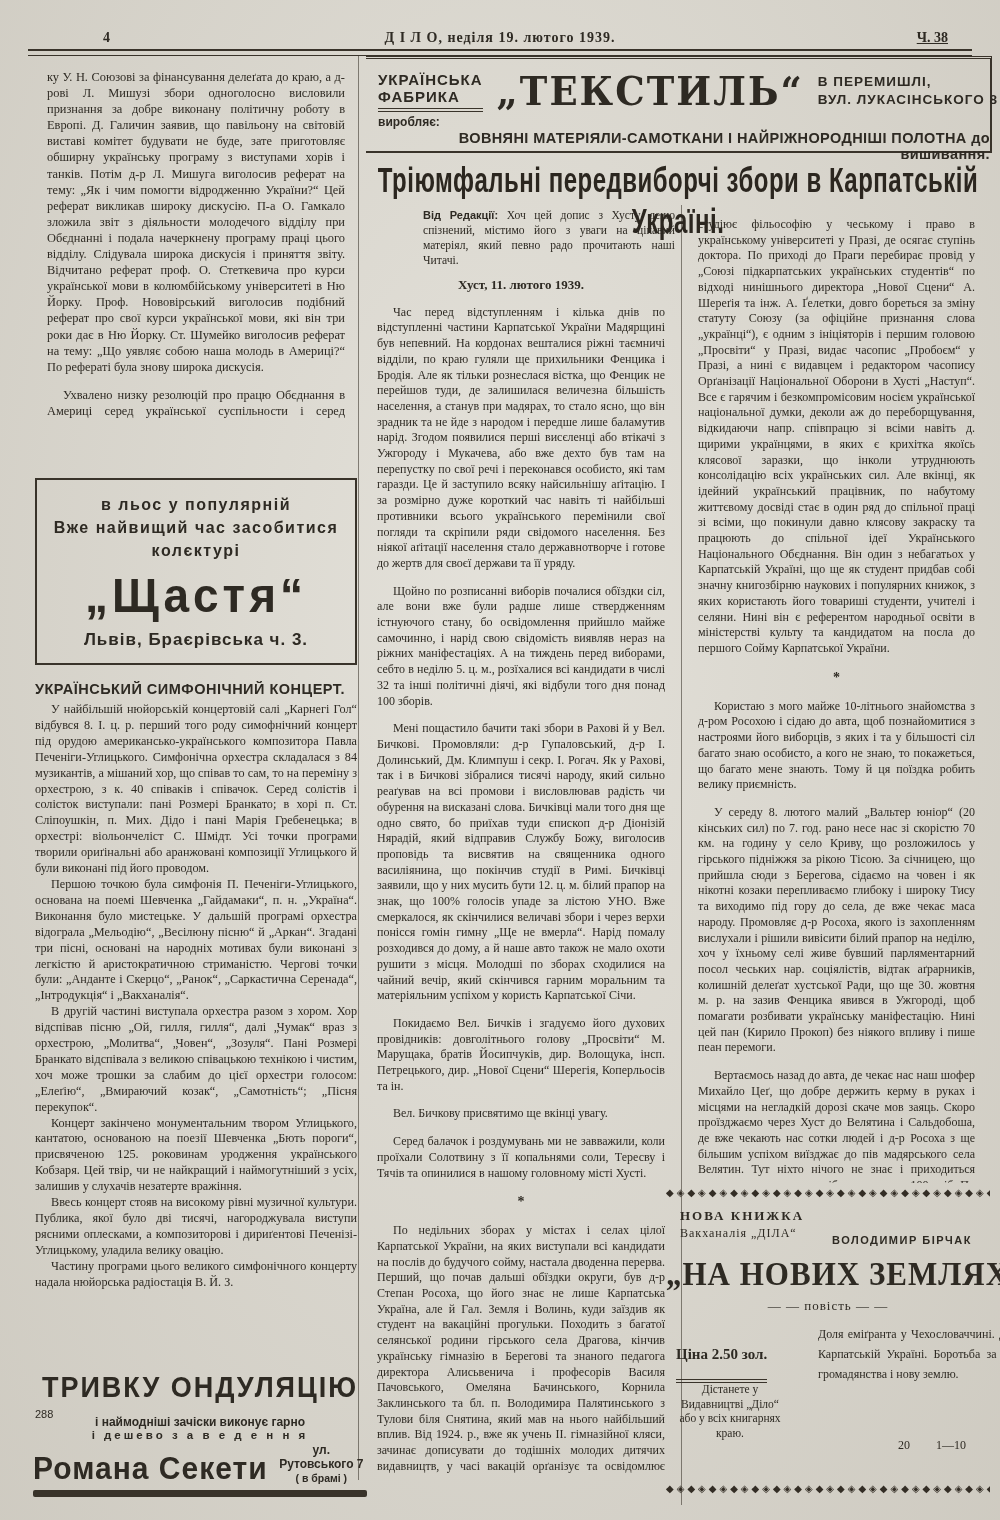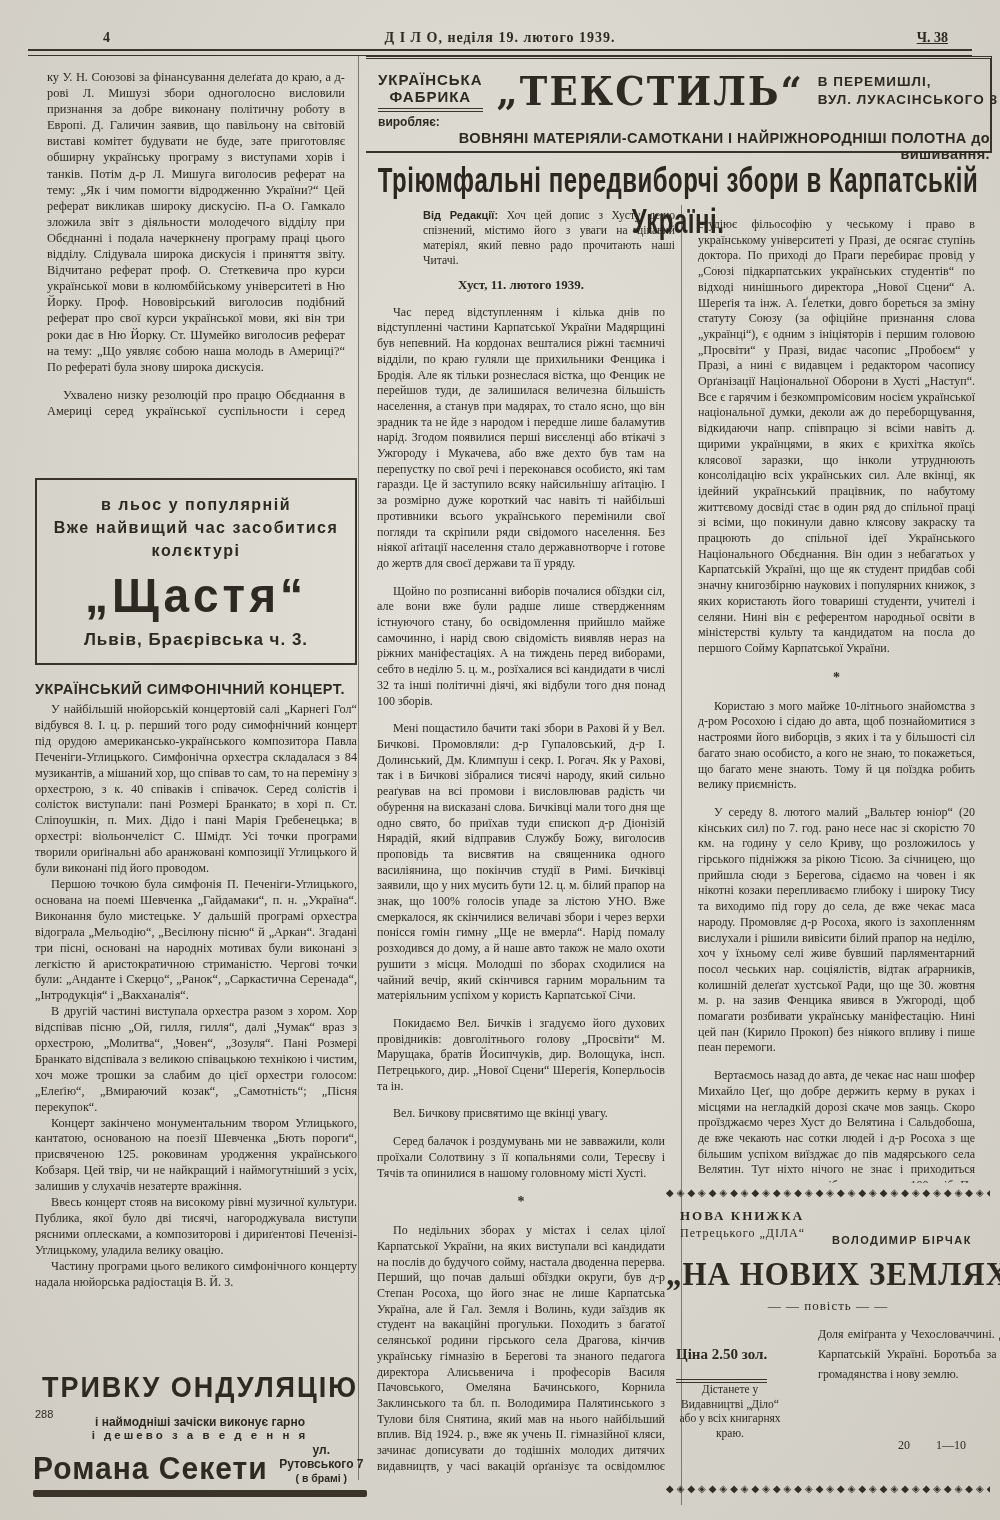--- a/index.html
+++ b/index.html
@@ -16,21 +16,21 @@
   #issue-num{top:30px;right:52px;text-decoration:underline;}
   #header-rule{top:49px;left:28px;width:944px;height:4px;
         border-top:2px solid #39332a;border-bottom:1px solid #39332a;}
   
   .vline{width:1px;background:rgba(50,44,35,.55);}
   
   #textile-ad{left:366px;top:56px;width:624px;height:92px;
         border-top:3px double #39332a;border-right:2px solid #39332a;border-bottom:2px solid #39332a;
         font-family:"Liberation Sans", sans-serif;}
   .ta-top{display:flex;align-items:center;gap:14px;padding:10px 10px 0 12px;}
-  .ta-company{font-weight:bold;font-size:15px;letter-spacing:1px;border-bottom:4px double #39332a;padding-bottom:3px;text-align:center;}
+  .ta-company{font-weight:bold;font-size:15px;letter-spacing:1px;border-bottom:4px double #39332a;padding-bottom:3px;}
   .ta-name{font-family:"DejaVu Serif", serif;font-weight:bold;font-size:37px;letter-spacing:2px;white-space:nowrap;transform:scaleY(1.05);}
   .ta-loc{font-weight:bold;font-size:13.5px;line-height:1.35;letter-spacing:1px;white-space:nowrap;}
   .ta-produces{font-weight:bold;font-size:12px;padding-left:12px;margin-top:2px;}
   .ta-products{font-weight:bold;font-size:14.5px;text-align:right;margin-top:1px;letter-spacing:.4px;}
   
   #main-headline{left:368px;top:160px;width:620px;text-align:center;
         font-family:"Liberation Sans", sans-serif;font-weight:bold;font-size:24px;
         letter-spacing:.5px;transform:scaleY(1.45);transform-origin:top center;color:#2b261f;}
   
   .bodytext{font-size:12px;line-height:15.7px;text-align:justify;}
@@ -166,21 +166,21 @@
       <span id="salon-name">Романа Секети</span>
       <span class="salon-addr"><span>ул. Рутовського 7</span><br>
         <span style="font-size:10.5px;">( в брамі )</span></span>
     </div>
     <div id="salon-rule"></div>
   </div>
 
   <div class="abs" id="book-ad">
     <div class="ornament">◆◈◆◈◆◈◆◈◆◈◆◈◆◈◆◈◆◈◆◈◆◈◆◈◆◈◆◈◆◈◆◈◆◈◆◈◆◈◆◈◆◈◆◈</div>
     <div id="book-label1">НОВА  КНИЖКА</div>
-    <div id="book-label2">Петрецького  „ДІЛА“</div>
+    <div id="book-label2">Вакханалія  „ДІЛА“</div>
     <div id="book-author">ВОЛОДИМИР  БІРЧАК</div>
     <div id="book-title">„НА НОВИХ ЗЕМЛЯХ“</div>
     <div id="book-subtitle">—  —  повість  —  —</div>
     <div id="book-desc">Доля еміґранта у Чехословаччині. Дія на Карпатській Україні. Боротьба за право громадянства і нову землю.</div>
     <div id="book-price">Ціна 2.50 зол.</div>
     <div id="book-note">Дістанете у Видавництві „Діло“ або у всіх книгарнях краю.</div>
     <div id="book-code"><span>20</span><span>1—10</span></div>
     <div class="ornament" id="book-ornament-bottom">◆◈◆◈◆◈◆◈◆◈◆◈◆◈◆◈◆◈◆◈◆◈◆◈◆◈◆◈◆◈◆◈◆◈◆◈◆◈◆◈◆◈◆◈</div>
   </div>
 

